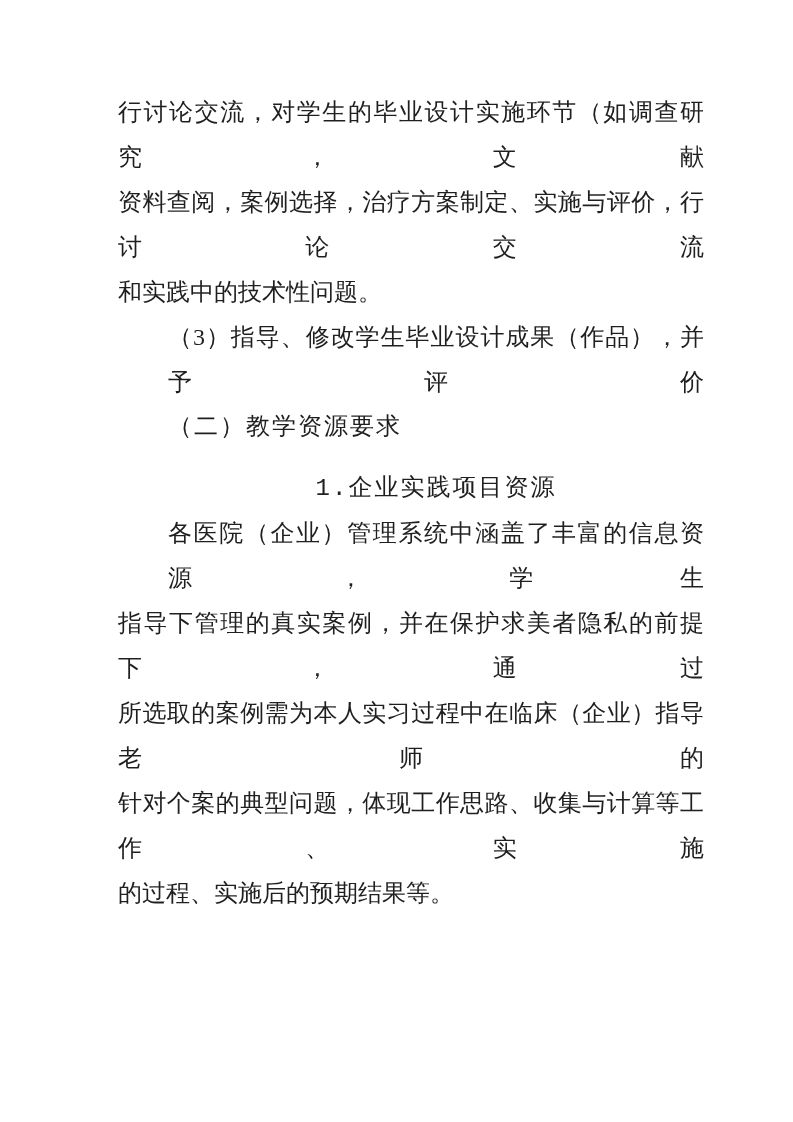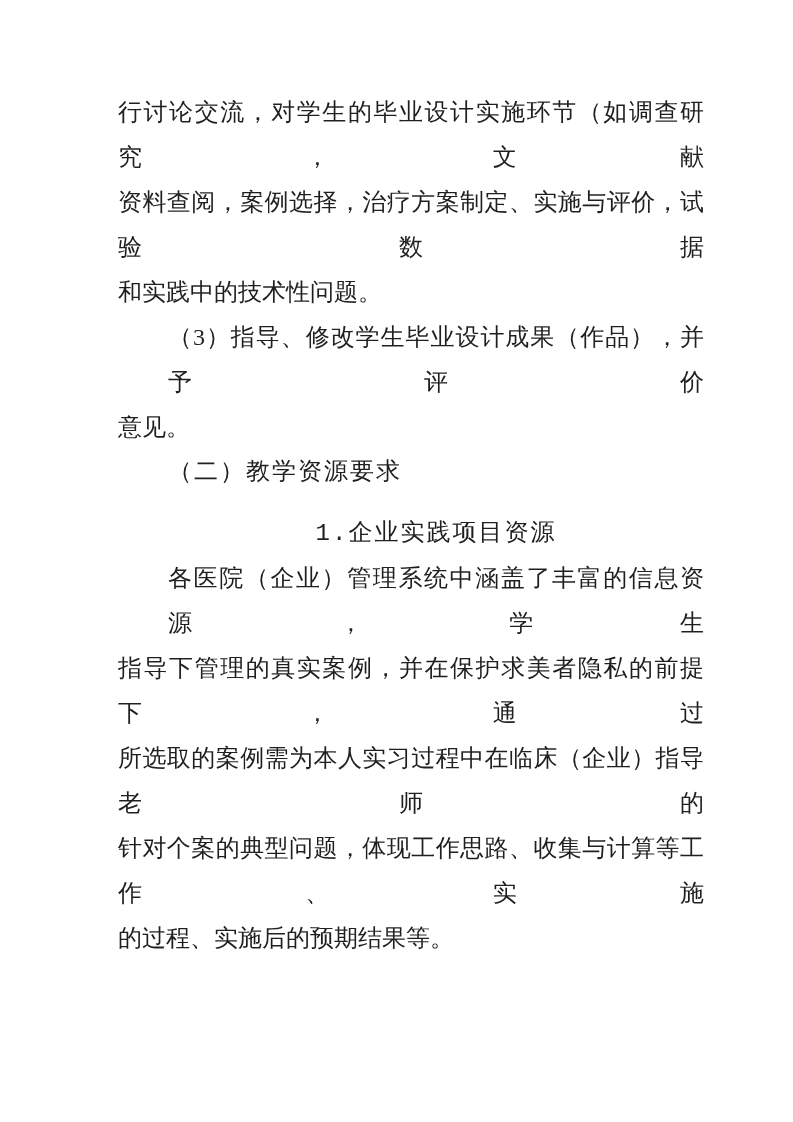--- a/index.html
+++ b/index.html
@@ -32,25 +32,24 @@
   .line.ind  { padding-left: 50px; }
   .line.heading { letter-spacing: 2px; font-family: Liberation Mono, monospace; }
   .line.gap-before { margin-top: 16px; text-align: center; }
 </style>
 </head>
 <body>
 
 <div class="page">
 
   <div class="line just">行讨论交流，对学生的毕业设计实施环节（如调查研究，文献</div>
-  <div class="line just">资料查阅，案例选择，治疗方案制定、实施与评价，试验数据</div>
+  <div class="line just">资料查阅，案例选择，治疗方案制定、实施与评价，行讨论交流</div>
   <div class="line">和实践中的技术性问题。</div>
 
   <div class="line ind just">（3）指导、修改学生毕业设计成果（作品），并予评价</div>
-  <div class="line">意见。</div>
 
   <div class="line ind heading">（二）教学资源要求</div>
 
   <div class="line ind heading gap-before">1.企业实践项目资源</div>
 
   <div class="line ind just">各医院（企业）管理系统中涵盖了丰富的信息资源，学生</div>
   <div class="line just">指导下管理的真实案例，并在保护求美者隐私的前提下，通过</div>
   <div class="line just">所选取的案例需为本人实习过程中在临床（企业）指导老师的</div>
   <div class="line just">针对个案的典型问题，体现工作思路、收集与计算等工作、实施</div>
   <div class="line">的过程、实施后的预期结果等。</div>

